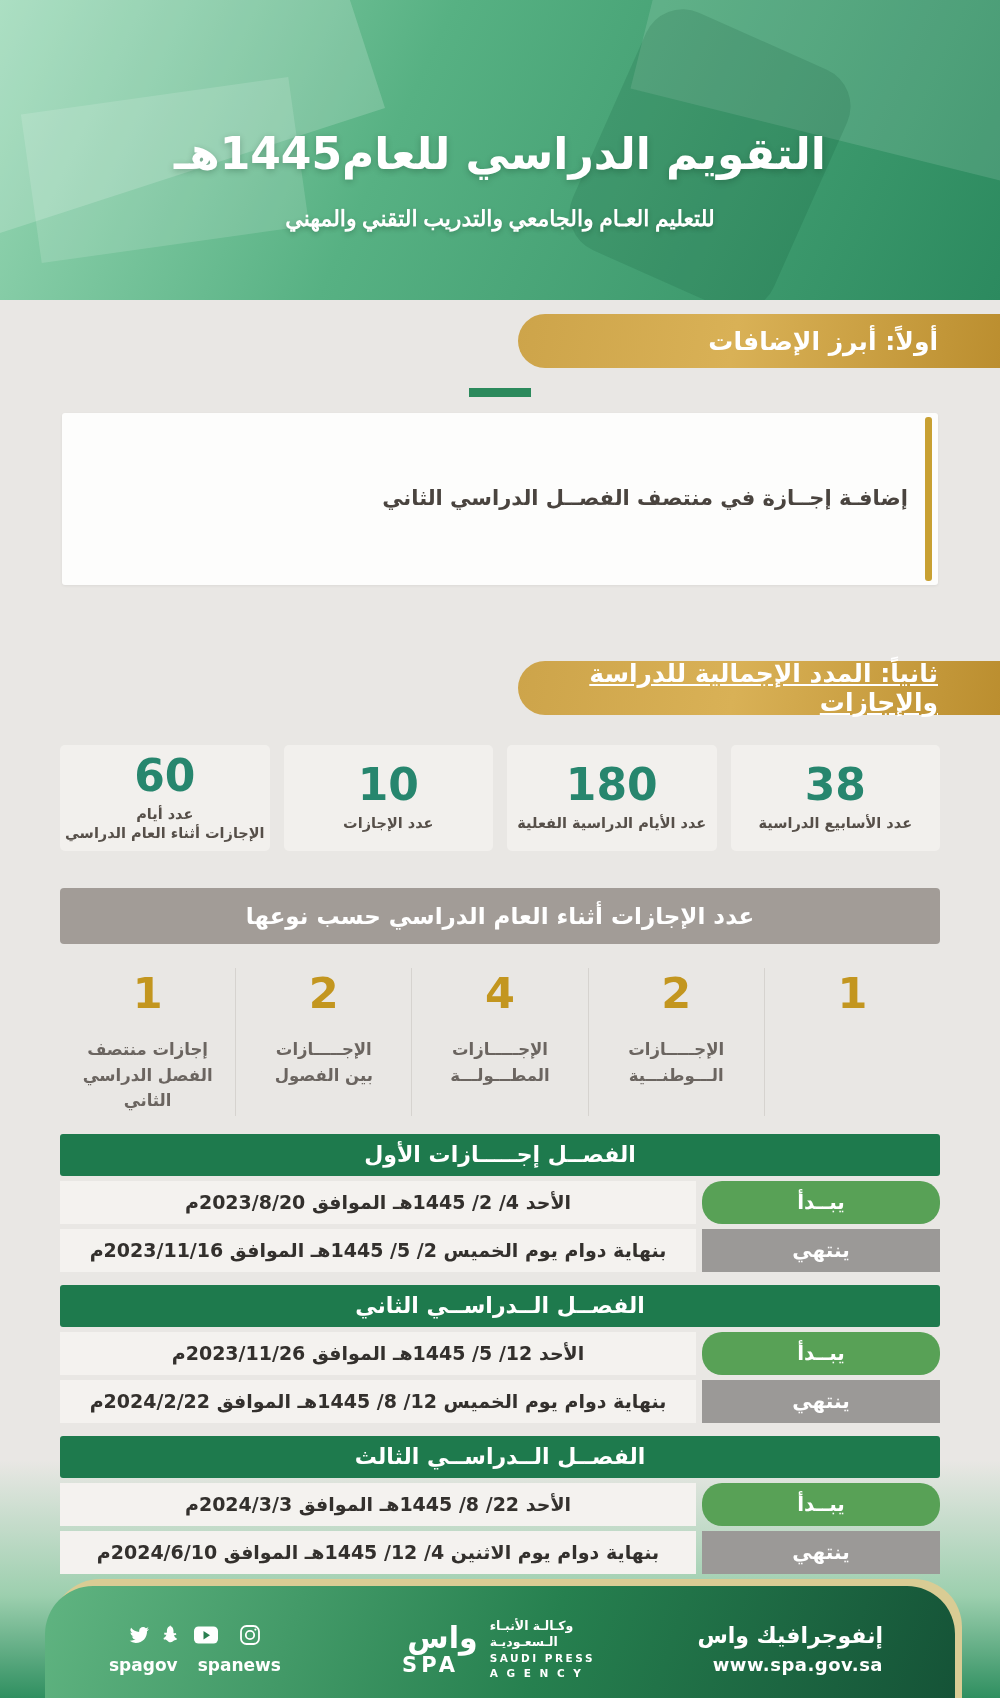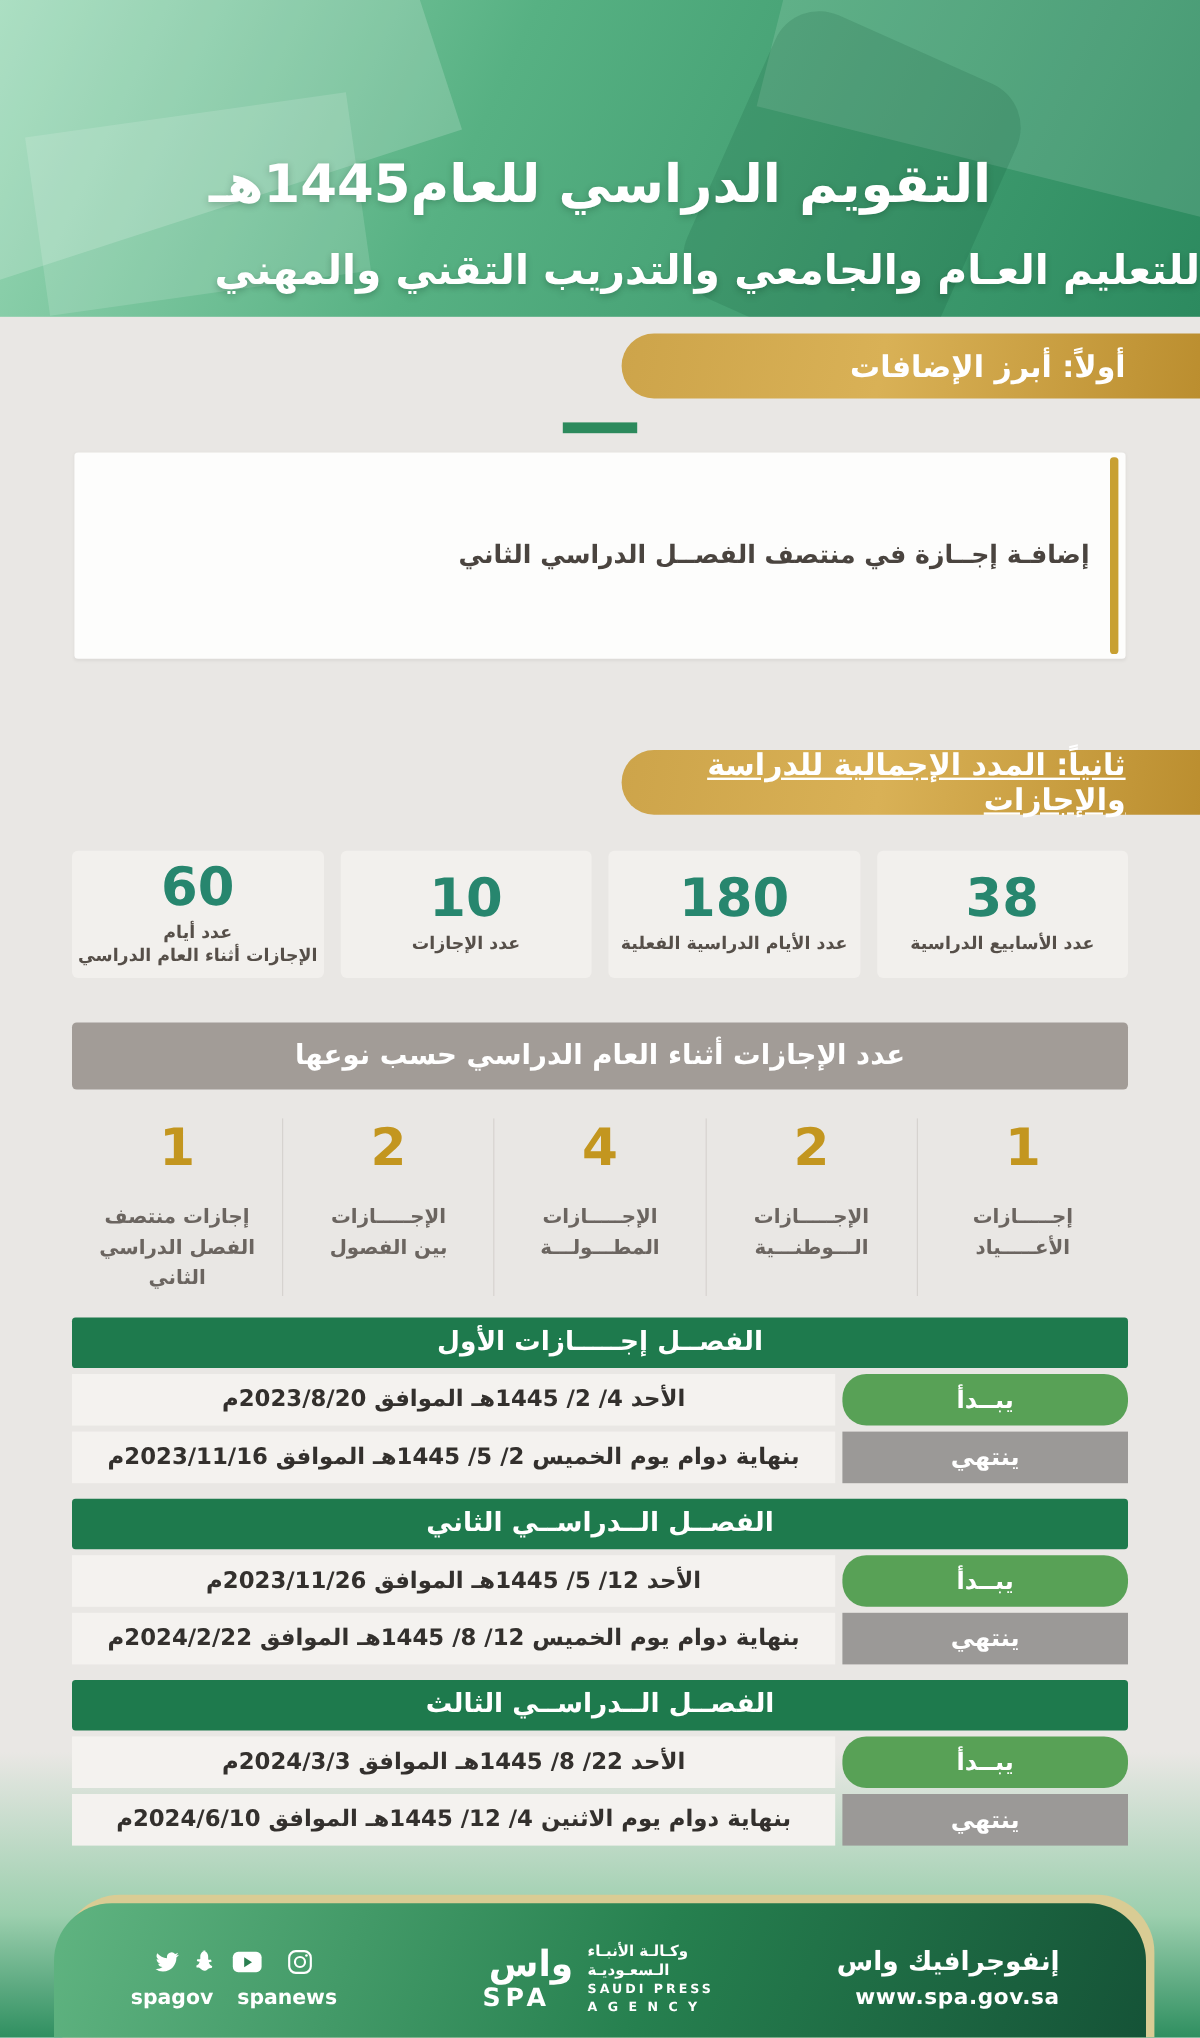--- a/index.html
+++ b/index.html
@@ -3,35 +3,35 @@
 <meta charset="utf-8">
 <style>
   * { margin:0; padding:0; box-sizing:border-box; }
   body { font-family:"DejaVu Sans","Liberation Sans",sans-serif; }
   .page{
     width:1000px; height:1698px; position:relative; overflow:hidden; margin:0 auto;
     background:linear-gradient(180deg,#e9e7e4 0%,#e9e7e4 86%,#9ccfae 94%,#2f8f60 100%);
   }
   
   .hero{
-    height:264px; position:relative; overflow:hidden;
+    height:300px; position:relative; overflow:hidden;
     background:linear-gradient(115deg,#9ad8b6 0%,#57b183 40%,#2c8a5f 100%);
   }
   .hero .shape{ position:absolute; background:rgba(255,255,255,.18); }
   .hero .s1{ top:-50px; left:-70px; width:430px; height:230px; transform:rotate(-18deg); }
   .hero .s2{ top:-70px; right:-50px; width:400px; height:210px; transform:rotate(14deg); background:rgba(255,255,255,.12); }
   .hero .s3{ top:95px; left:30px; width:270px; height:150px; transform:rotate(-8deg); background:rgba(255,255,255,.14); }
   .hero .s4{ top:30px; right:180px; width:220px; height:260px; transform:rotate(24deg); background:rgba(10,70,45,.14); border-radius:40px; }
   .hero-title{
     position:absolute; top:128px; width:100%; text-align:center; direction:rtl;
     color:#fff; font-size:44px; font-weight:bold; text-shadow:0 2px 6px rgba(0,40,20,.25);
   }
   .hero-subtitle{
-    position:absolute; top:206px; width:100%; direction:rtl;
-    color:#fff; font-size:34px; font-weight:bold; text-shadow:0 2px 5px rgba(0,40,20,.25);
+    position:absolute; top:206px; width:100%; text-align:center; direction:rtl;
+    color:#fff; font-size:22px; font-weight:bold; text-shadow:0 2px 5px rgba(0,40,20,.25);font-family:Liberation Serif, serif;
   }
   
   .gold-banner{
     margin-left:auto; width:482px; height:54px; direction:rtl;
     border-radius:27px 0 0 27px;
     background:linear-gradient(100deg,#cda44a 0%,#d9b156 45%,#bb8e2f 100%);
     color:#fff; font-size:25px; font-weight:bold;
     display:flex; align-items:center; justify-content:flex-start;
     padding-right:62px;
   }
@@ -176,24 +176,20 @@
         <span>الإجازات أثناء العام الدراسي</span>
       </div>
     </div>
   </div>
 
   <div class="grey-banner">عدد الإجازات أثناء العام الدراسي حسب نوعها</div>
 
   <div class="holiday-row">
     <div class="holiday-col">
       <div class="holiday-value">1</div>
-      <div class="holiday-label">
-        <span>إجـــــازات</span>
-        <span>الأعـــــياد</span>
-      </div>
     </div>
     <div class="holiday-col">
       <div class="holiday-value">2</div>
       <div class="holiday-label">
         <span>الإجـــــازات</span>
         <span>الـــوطنـــية</span>
       </div>
     </div>
     <div class="holiday-col">
       <div class="holiday-value">4</div>

